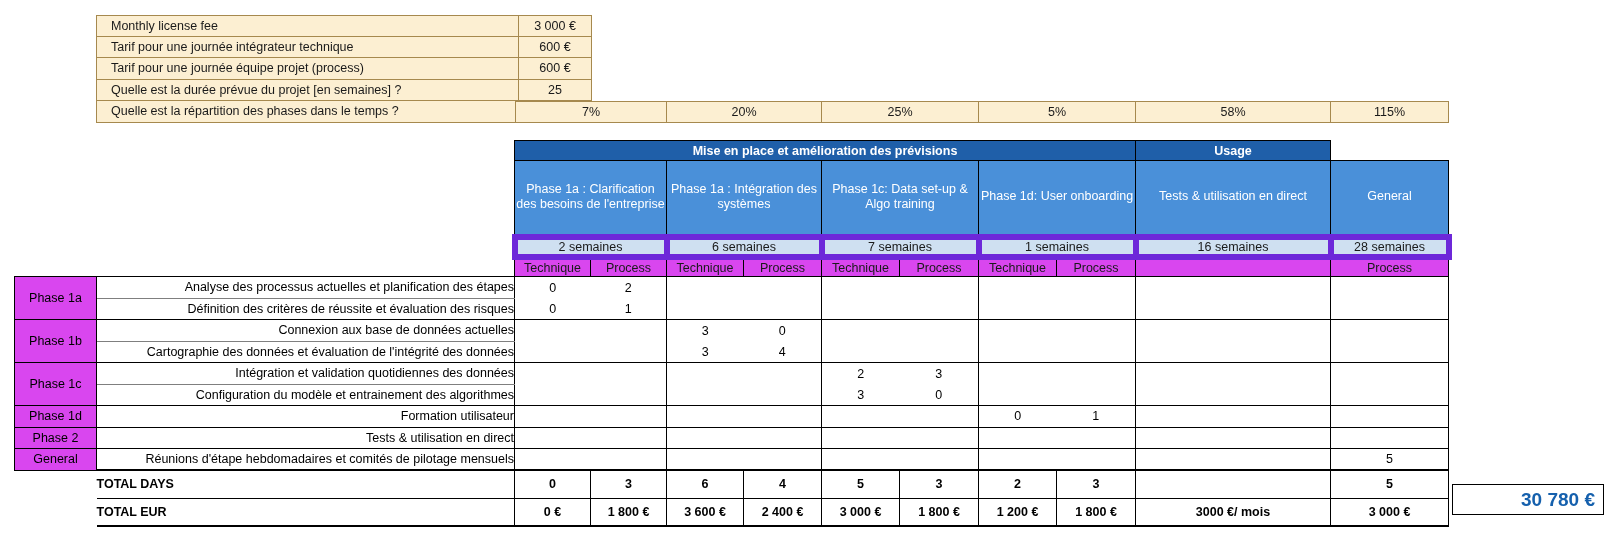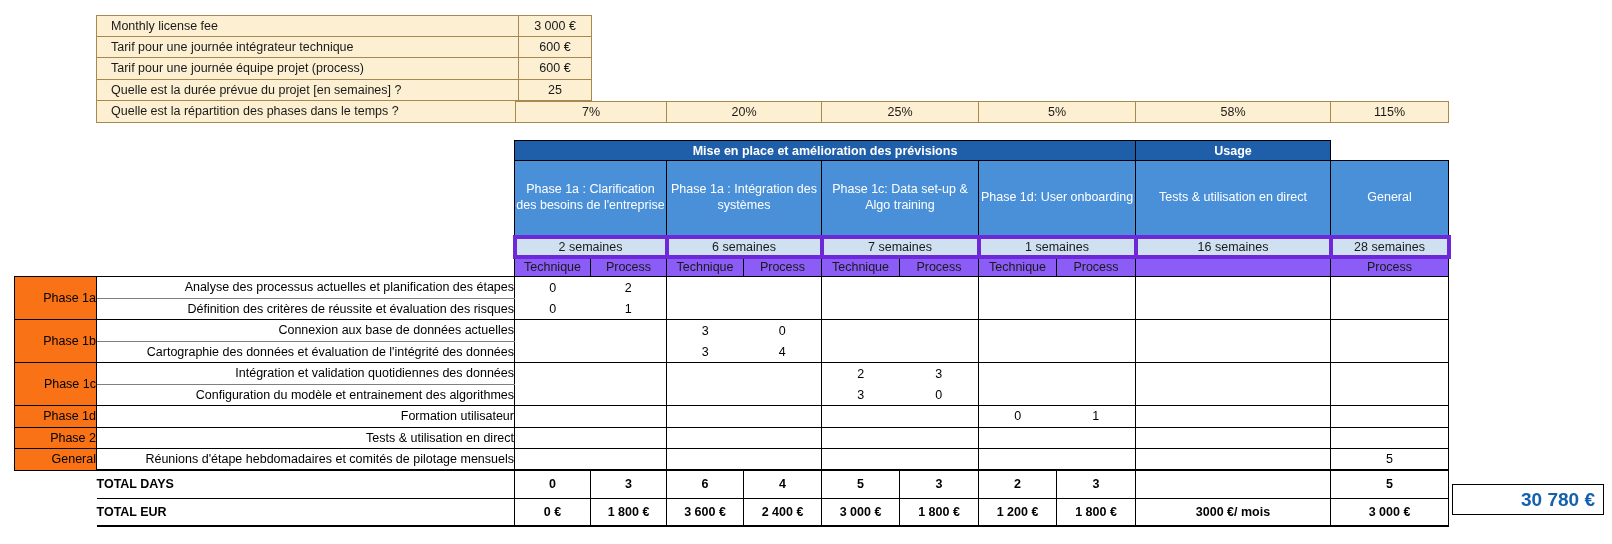--- a/index.html
+++ b/index.html
@@ -52,31 +52,31 @@
   .hdr-dark{
     background:#1f5fa9;color:#fff;font-weight:bold;text-align:center;
     border:1px solid #000;font-size:12.5px;
   }
   .hdr-phase{
     background:#4a90d9;color:#fff;text-align:center;
     border:1px solid #000;font-size:12.5px;line-height:1.25;padding:2px 3px;
   }
   .hdr-weeks{
     background:#cfe0f1;color:#1a1a1a;text-align:center;
-    border:4px solid #6d28d9;font-size:12.5px;
+    border:6px solid #6d28d9;font-size:12.5px;
   }
   .hdr-sub{
-    background:#8b5cf6;color:#1a1a1a;text-align:center;
+    background:#d946ef;color:#1a1a1a;text-align:center;
     border:1px solid #000;font-size:12.5px;
   }
   .hdr-blank{background:#ffffff;border:none;}
 
   .phase-lbl{
-    border:1px solid #000;text-align:right;padding-left:5px;
-    font-size:12.5px;background:#f97316;
+    border:1px solid #000;text-align:center;padding-left:5px;
+    font-size:12.5px;background:#d946ef;
   }
   .task-lbl{
     border:1px solid #000;text-align:right;padding-left:4px;
     font-size:12.5px;background:#fff;white-space:nowrap;
   }
   .num{
     text-align:center;font-size:12.5px;background:#fff;
     border-top:1px solid #000;border-bottom:1px solid #000;
   }
   .grp-l{border-left:1px solid #000;}

